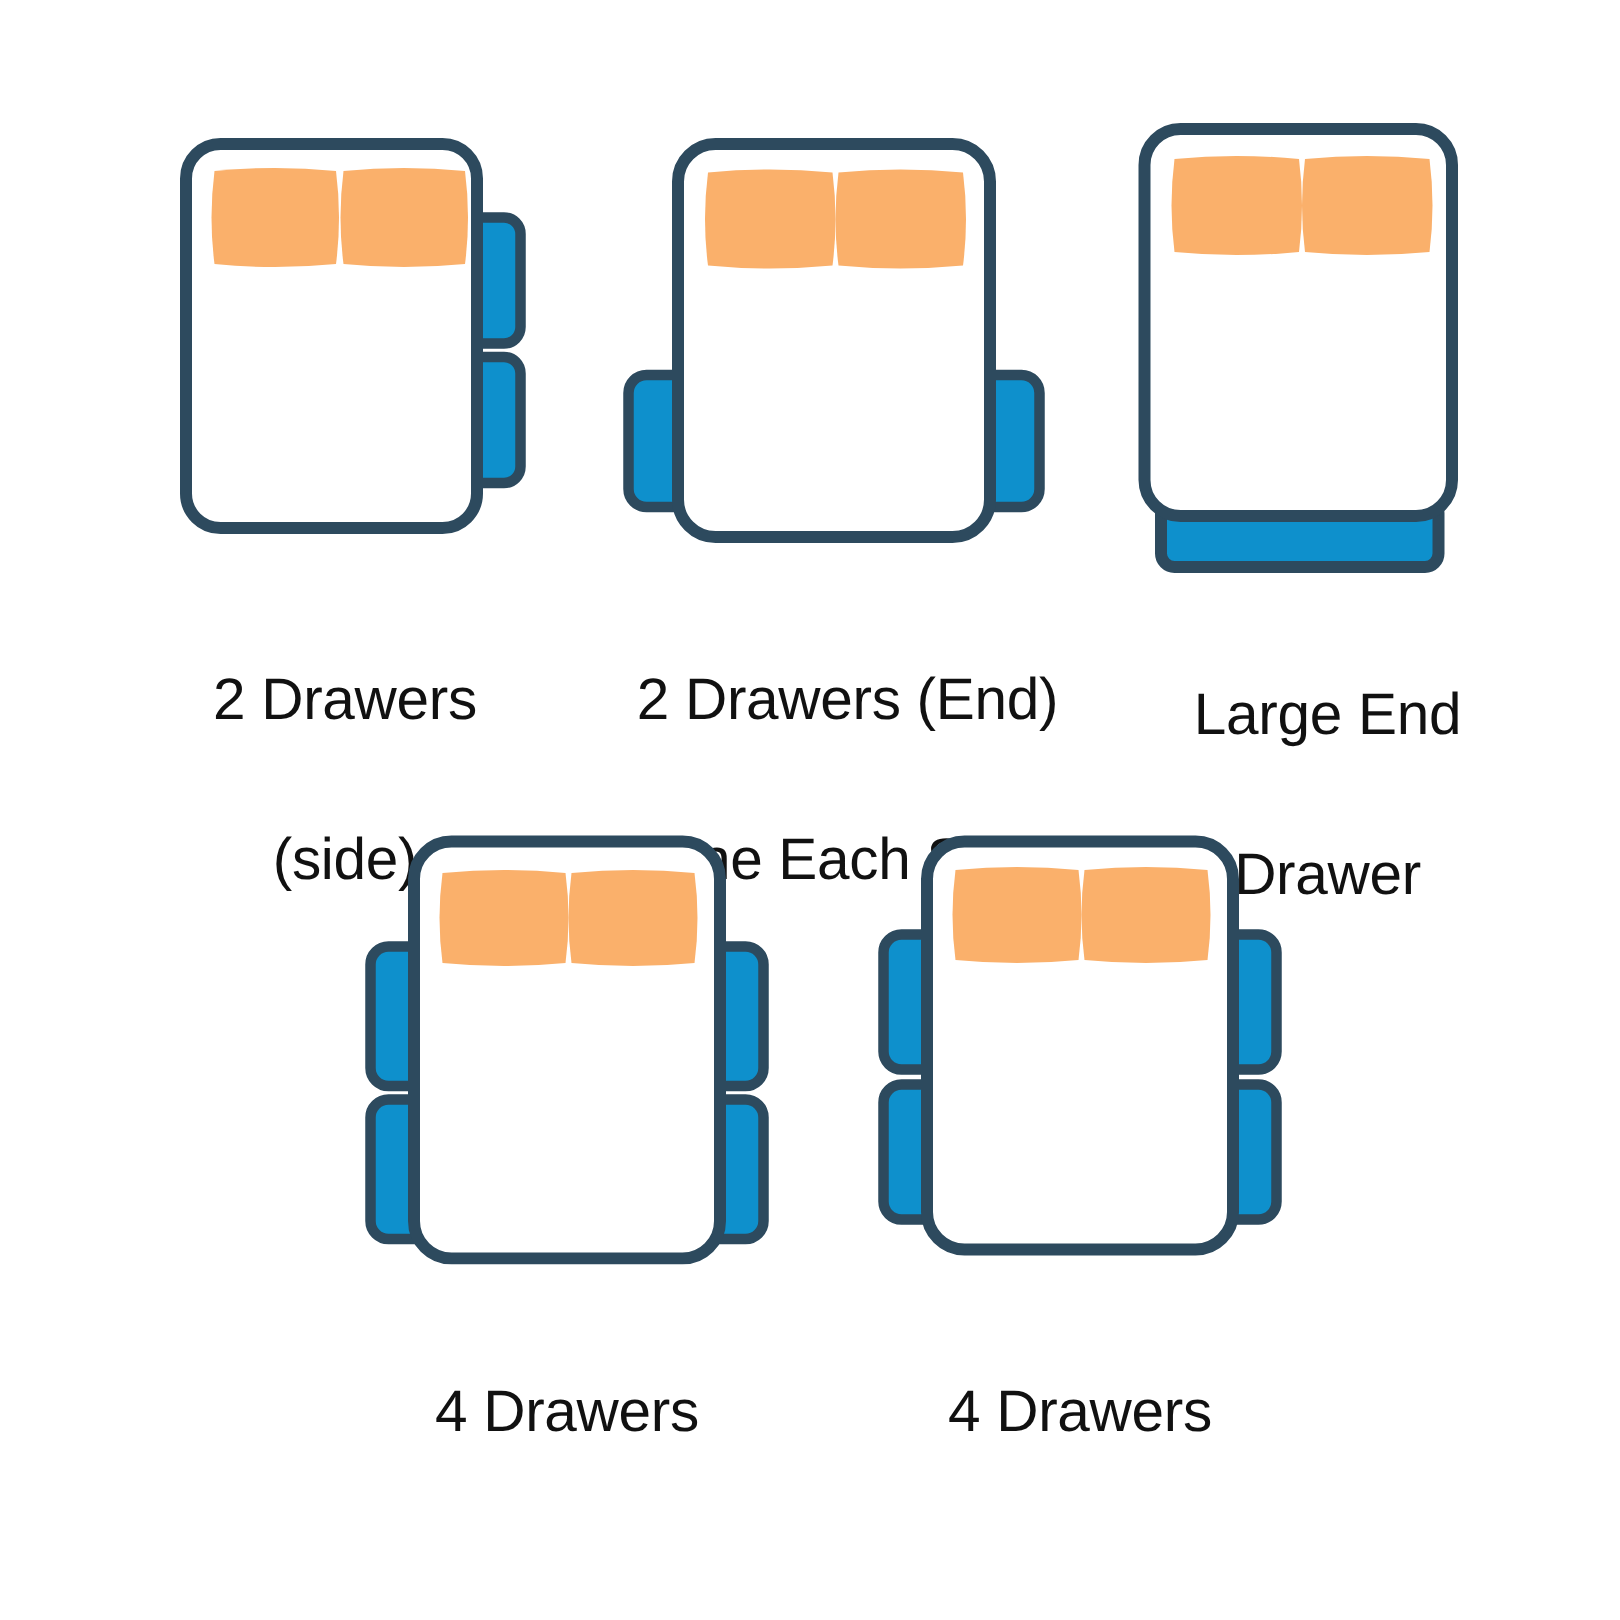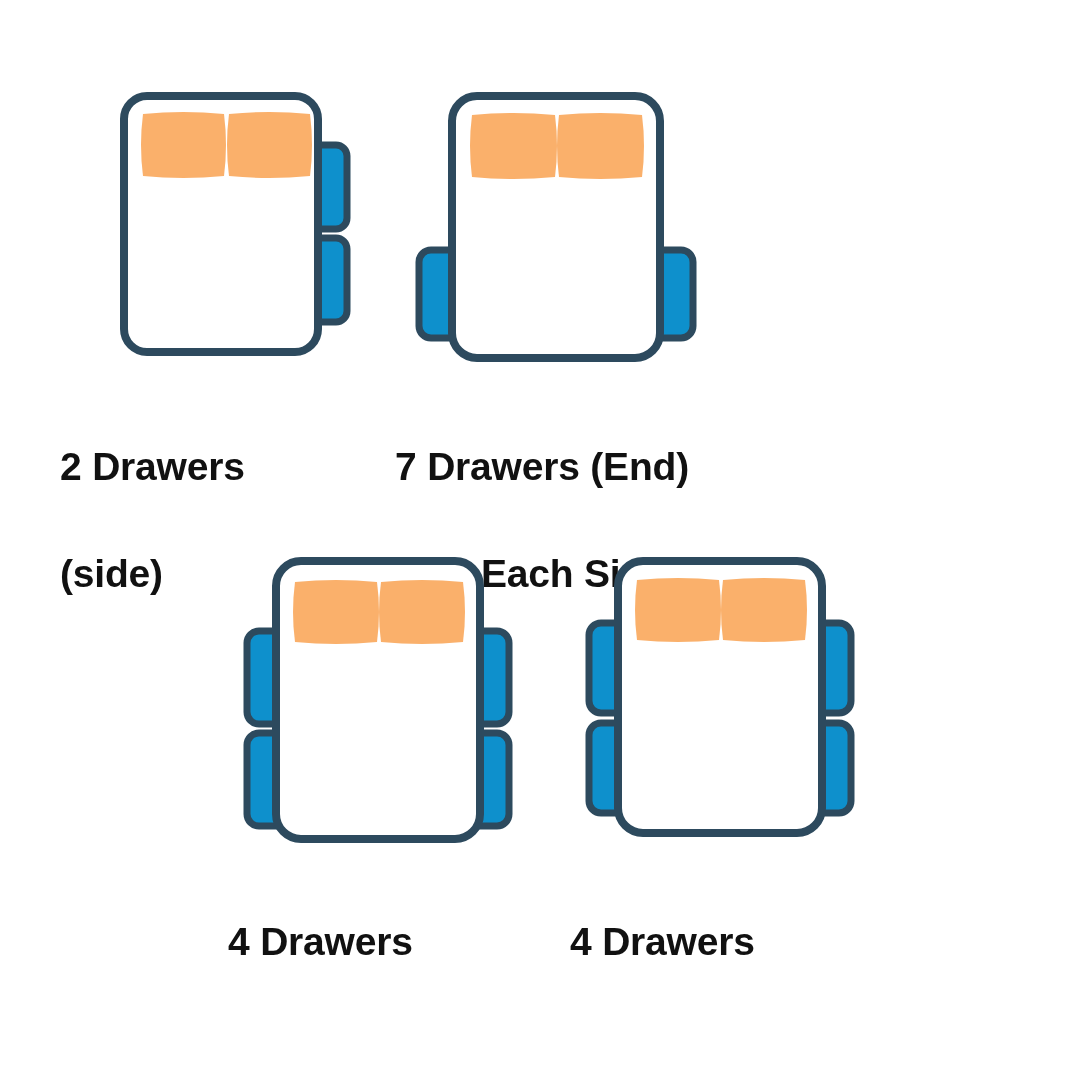--- a/index.html
+++ b/index.html
@@ -22,26 +22,27 @@
     background: #ffffff;
   }
   .bed-cell {
     position: absolute;
   }
   .bed-figure {
     display: block;
   }
   .caption {
     position: absolute;
+    text-align: center;
     font-family: "Liberation Sans", sans-serif;
     color: #111111;
     font-size: 39px;
     line-height: 1.38;
     letter-spacing: -0.2px;
-    font-weight: 700;
+    font-weight: 400;
     white-space: pre-line;
     left: 0;
     width: 100%;
   }
   .cap-line {
     display: block;
   }
 
   
   #cell-0 { left: 60px;  top: 88px;  width: 340px; }
@@ -84,25 +85,39 @@
     <svg class="bed-figure" width="340" height="290" viewBox="0 0 340 290">
 
       <rect x="24" y="162" width="44" height="88" rx="12" ry="12" fill="#0E90CC" stroke="#2D4A5E" stroke-width="7"></rect>
       <rect x="254" y="162" width="44" height="88" rx="12" ry="12" fill="#0E90CC" stroke="#2D4A5E" stroke-width="7"></rect>
 
       <rect x="57" y="8" width="208" height="262" rx="25" ry="25" fill="#ffffff" stroke="#2D4A5E" stroke-width="8"></rect>
       <path d="M77 27 q41 -4 83 0 q4 31 0 62 q-42 4 -83 0 q-4 -31 0 -62 Z" fill="#FAB06B"></path>
       <path d="M164 27 q41 -4 83 0 q4 31 0 62 q-42 4 -83 0 q-4 -31 0 -62 Z" fill="#FAB06B"></path>
     </svg>
     <div class="caption" id="cap-1">
-      <span class="cap-line">7 Drawers (End)</span>
+      <span class="cap-line">2 Drawers (End)</span>
       <span class="cap-line">One Each Side</span>
     </div>
   </div>
 
+  <div class="bed-cell" id="cell-2">
+    <svg class="bed-figure" width="300" height="310" viewBox="0 0 300 310">
+
+      <rect x="39" y="255" width="185" height="45" rx="9" ry="9" fill="#0E90CC" stroke="#2D4A5E" stroke-width="8"></rect>
+
+      <rect x="28" y="8" width="205" height="258" rx="24" ry="24" fill="#ffffff" stroke="#2D4A5E" stroke-width="8"></rect>
+      <path d="M48 28 q41 -4 83 0 q4 31 0 62 q-42 4 -83 0 q-4 -31 0 -62 Z" fill="#FAB06B"></path>
+      <path d="M135 28 q41 -4 83 0 q4 31 0 62 q-42 4 -83 0 q-4 -31 0 -62 Z" fill="#FAB06B"></path>
+    </svg>
+    <div class="caption" id="cap-2">
+      <span class="cap-line">Large End</span>
+      <span class="cap-line">Drawer</span>
+    </div>
+  </div>
 
   <div class="bed-cell" id="cell-3">
     <svg class="bed-figure" width="300" height="290" viewBox="0 0 300 290">
 
       <rect x="19" y="78" width="42" height="93" rx="12" ry="12" fill="#0E90CC" stroke="#2D4A5E" stroke-width="7"></rect>
       <rect x="19" y="180" width="42" height="93" rx="12" ry="12" fill="#0E90CC" stroke="#2D4A5E" stroke-width="7"></rect>
 
       <rect x="239" y="78" width="42" height="93" rx="12" ry="12" fill="#0E90CC" stroke="#2D4A5E" stroke-width="7"></rect>
       <rect x="239" y="180" width="42" height="93" rx="12" ry="12" fill="#0E90CC" stroke="#2D4A5E" stroke-width="7"></rect>
 

